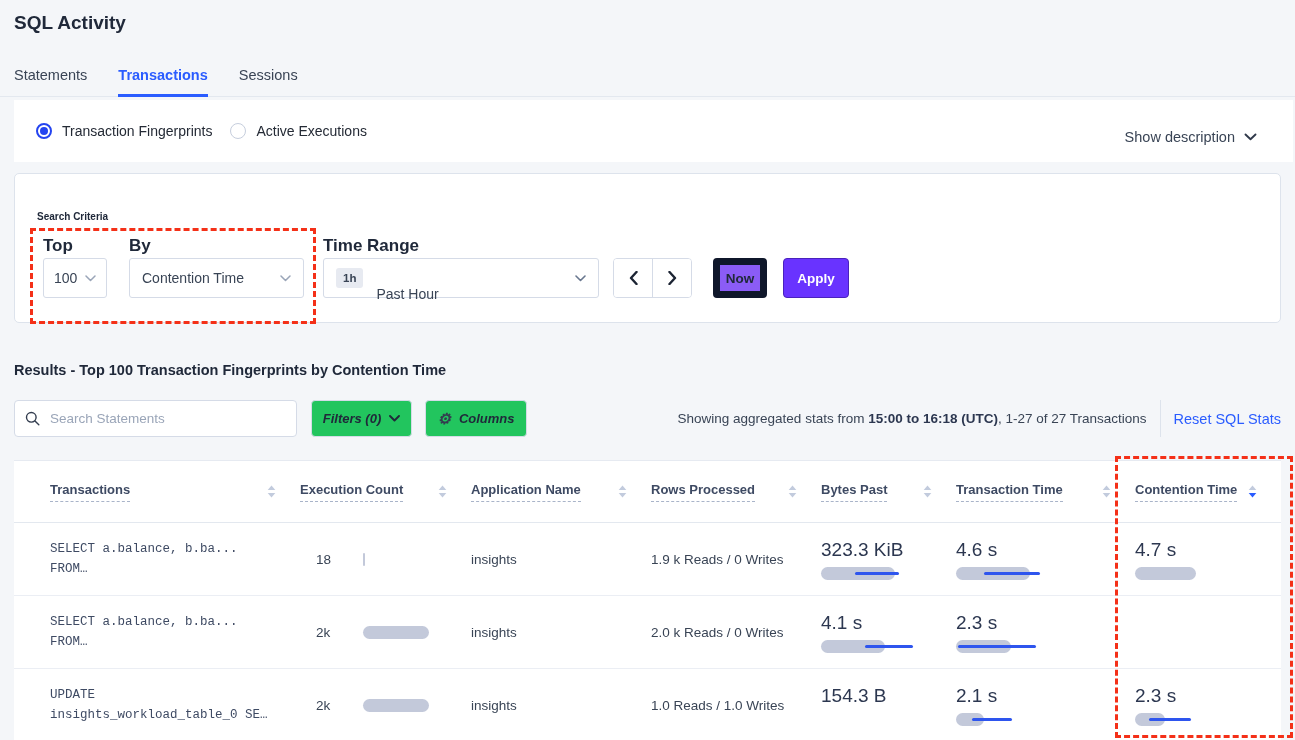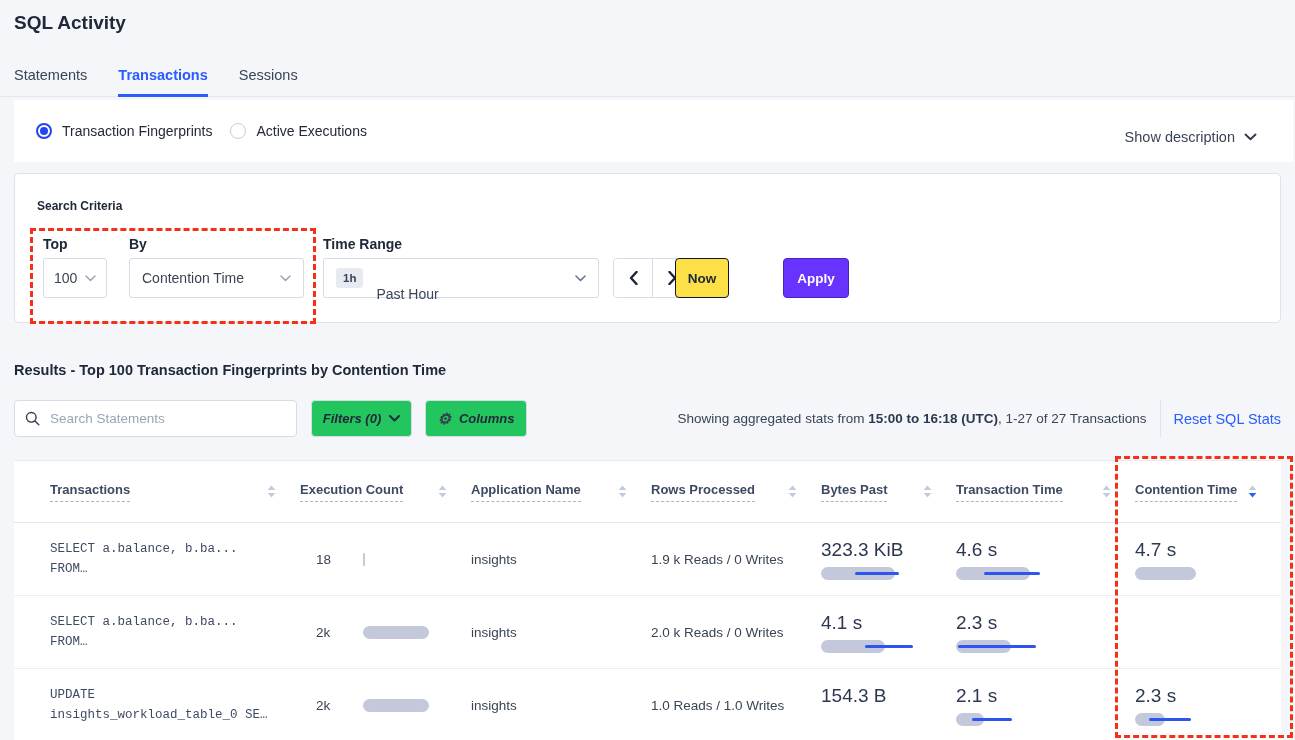--- a/index.html
+++ b/index.html
@@ -20,37 +20,37 @@
   .radio-circle.sel{border:2px solid #2444f0;background:#fff;}
   .radio-circle.sel::after{content:"";position:absolute;left:50%;top:50%;width:8px;height:8px;margin:-4px 0 0 -4px;
                            border-radius:50%;background:#2444f0;}
   .radio-circle.unsel{border:1px solid #c6cedd;background:#fff;}
   .radio-label{font-size:14px;color:#242a35;}
   .show-desc{position:absolute;right:38px;top:129px;display:flex;align-items:center;gap:9px;
              font-size:14.5px;color:#394455;cursor:pointer;}
   
   .criteria-card{position:absolute;left:14px;top:173px;width:1267px;height:150px;background:#fff;
                  border:1px solid #dde3ec;border-radius:5px;box-sizing:border-box;}
-  .criteria-heading{position:absolute;left:22px;top:25px;font-size:12px;font-weight:700;color:#20293a;text-align:center;}
-  .field-label{position:absolute;top:62px;font-size:14px;font-weight:700;color:#20293a;}
+  .criteria-heading{position:absolute;left:22px;top:37px;font-size:10px;font-weight:700;color:#20293a;text-align:center;}
+  .field-label{position:absolute;top:62px;font-size:17px;font-weight:700;color:#20293a;}
   .lbl-top{left:28px}.lbl-by{left:114px}.lbl-tr{left:308px}
   .select{position:absolute;top:84px;height:40px;border:1px solid #d5dbe7;border-radius:3px;background:#fff;
           display:flex;align-items:center;box-sizing:border-box;font-size:14px;color:#394455;cursor:pointer;}
   .sel-top{left:28px;width:64px;padding:0 10px;justify-content:space-between;}
   .sel-by{left:114px;width:175px;padding:0 12px;justify-content:space-between;}
   .sel-time{left:308px;width:276px;padding:0 12px;}
   .badge{background:#e7eaf1;border-radius:3px;font-size:11.5px;font-weight:700;padding:4px 7px;color:#394455;}
   .sel-time .time-val{flex:1;margin-left:13px;margin-top:32px;}
   .pager{position:absolute;left:598px;top:84px;height:40px;display:flex;border:1px solid #d5dbe7;
          border-radius:4px;overflow:hidden;background:#fff;box-sizing:border-box;}
   .pager-btn{width:38px;display:flex;align-items:center;justify-content:center;cursor:pointer;background:#fff;}
   .pager-btn:first-child{border-right:1px solid #d5dbe7;}
   .btn{position:absolute;top:84px;height:40px;display:flex;align-items:center;justify-content:center;
        border-radius:4px;font-size:13.5px;font-weight:700;cursor:pointer;box-sizing:border-box;}
-  .now-btn{left:660px;width:54px;background:#fde047;border:1px solid #0f172a;color:#20293a;}
+  .now-btn{left:698px;width:54px;background:#8b5cf6;border:7px solid #0f172a;color:#20293a;}
   .apply-btn{left:768px;width:66px;background:#6933ff;border:1px solid #4a22bd;color:#fff;}
   
   .anno{position:absolute;border:3px dashed #f43018;z-index:6;pointer-events:none;}
   .anno1{left:30px;top:228px;width:280px;height:90px;}
   .anno2{left:1115px;top:456px;width:172px;height:276px;}
   
   .results-heading{position:absolute;left:14px;top:362px;font-size:14.5px;font-weight:700;color:#20293a;}
   .search-box{position:absolute;left:14px;top:400px;width:283px;height:37px;background:#fff;border:1px solid #d5dbe7;
               border-radius:4px;display:flex;align-items:center;padding:0 10px;box-sizing:border-box;gap:8px;}
   .search-box input{border:none;outline:none;flex:1;font-size:13.5px;color:#394455;font-family:inherit;background:transparent;}

